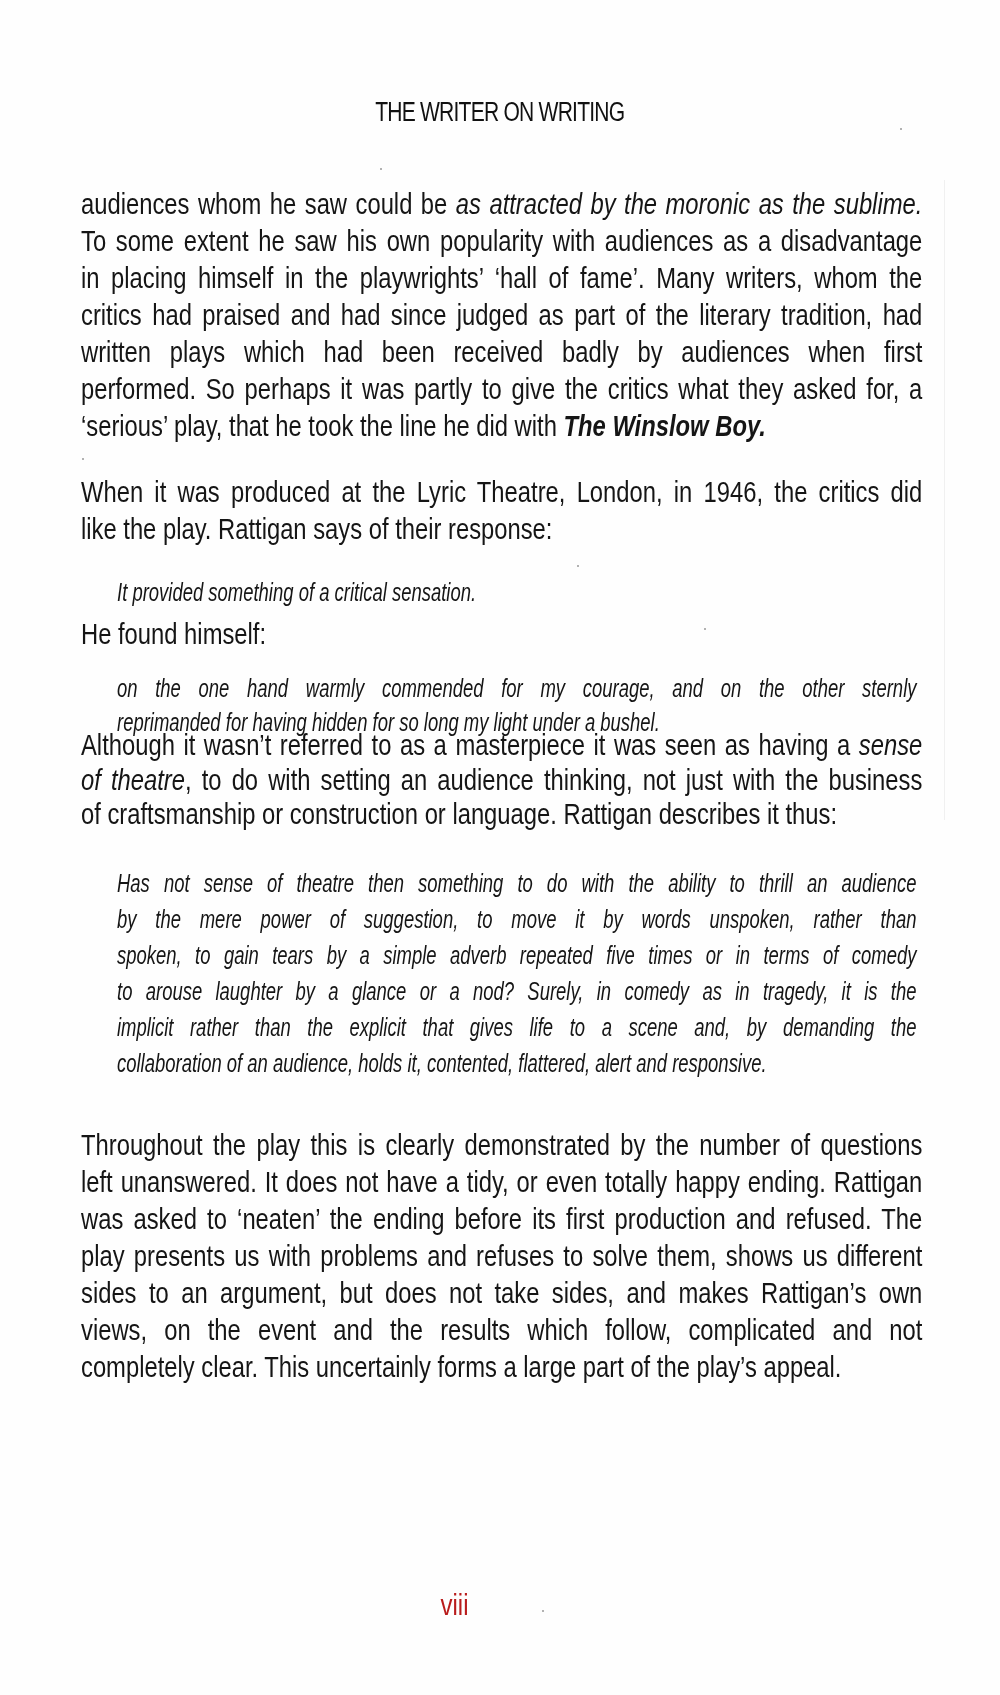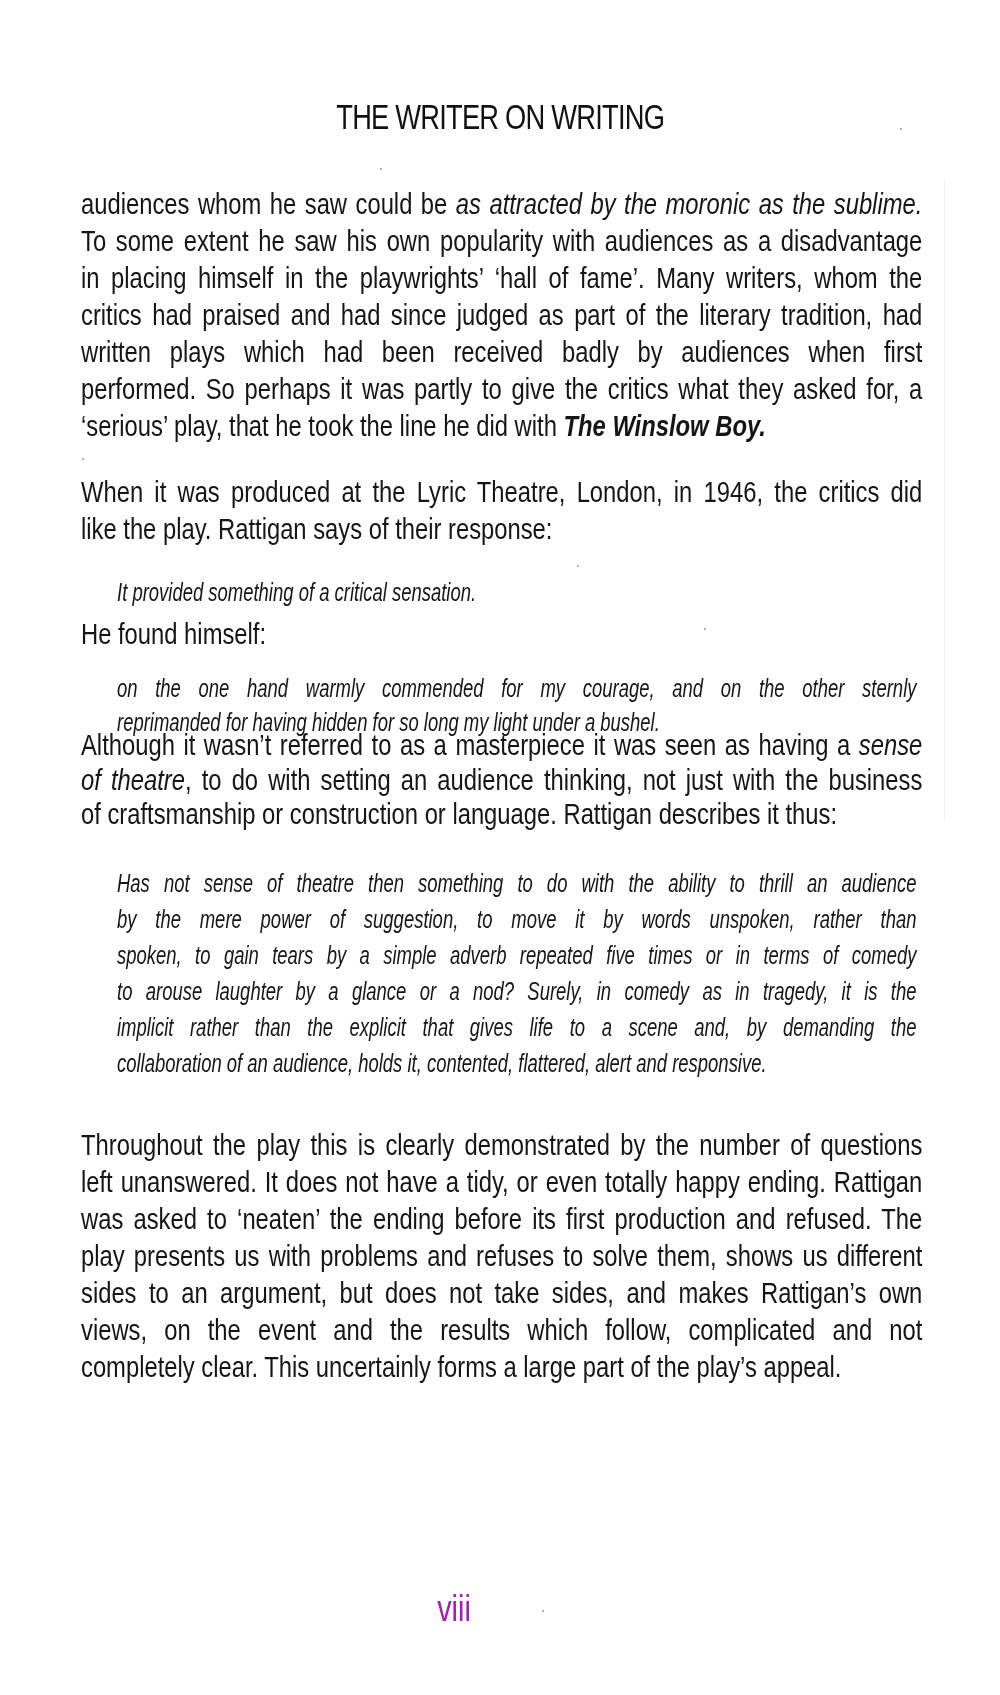--- a/index.html
+++ b/index.html
@@ -1,21 +1,21 @@
 <!DOCTYPE html>
 <html><head>
 <meta charset="utf-8">
 <style>
   html, body { margin: 0; padding: 0; background: #ffffff; }
   body { width: 1000px; height: 1695px; position: relative; overflow: hidden; }
   .page { position: absolute; left: 0; top: 0; width: 1000px; height: 1695px; background: #fefefe; }
   .margin-rule { position: absolute; left: 944px; top: 180px; width: 1px; height: 640px; background: #f0f0f0; }
   .running-head {
     position: absolute; left: 0; width: 1000px; top: 97px; text-align: center;
-    font-family: "Liberation Sans", sans-serif; font-size: 35px; color: #111;
+    font-family: "Liberation Sans", sans-serif; font-size: 27px; color: #111;
     letter-spacing: -1px;
   }
   .running-head span { display: inline-block; transform: scaleX(0.78); transform-origin: center; }
   .line {
     position: absolute; height: 36px; white-space: nowrap; overflow: visible;
     font-family: "Liberation Sans", sans-serif; color: #151515;
   }
   .line .inner {
     display: block; transform-origin: left top; white-space: nowrap;
     text-align: justify; text-align-last: justify;
@@ -23,21 +23,21 @@
   .body-line { left: 81px; font-size: 29px; }
   .body-line .inner { width: 1026px; transform: scaleX(0.82); }
   .body-line.last .inner { text-align-last: left; }
   .quote-line { left: 117px; font-size: 26px; font-style: italic; }
   .quote-line .inner { width: 1126px; transform: scaleX(0.71); }
   .quote-line.last .inner { text-align-last: left; }
   em, .it { font-style: italic; }
   .bi { font-style: italic; font-weight: bold; }
   .folio {
     position: absolute; left: 0; width: 908px; top: 1588px; text-align: center;
-    font-family: "Liberation Sans", sans-serif; font-size: 36px; color: #a21caf;
+    font-family: "Liberation Sans", sans-serif; font-size: 30px; color: #b91c1c;
   }
   .folio span { display: inline-block; transform: scaleX(0.8); }
   .speck { position: absolute; width: 2px; height: 2px; background: #999; border-radius: 1px; }
 </style>
 </head>
 <body>
 
 <div class="page">
   <div class="margin-rule"></div>
 

